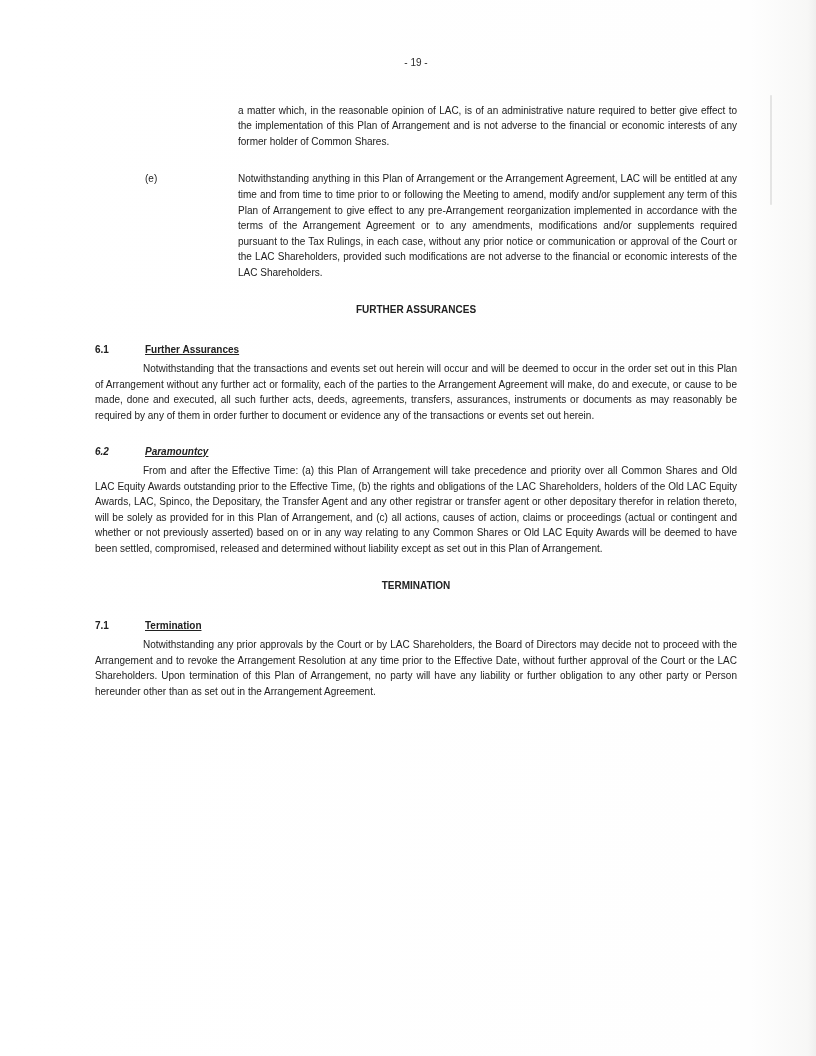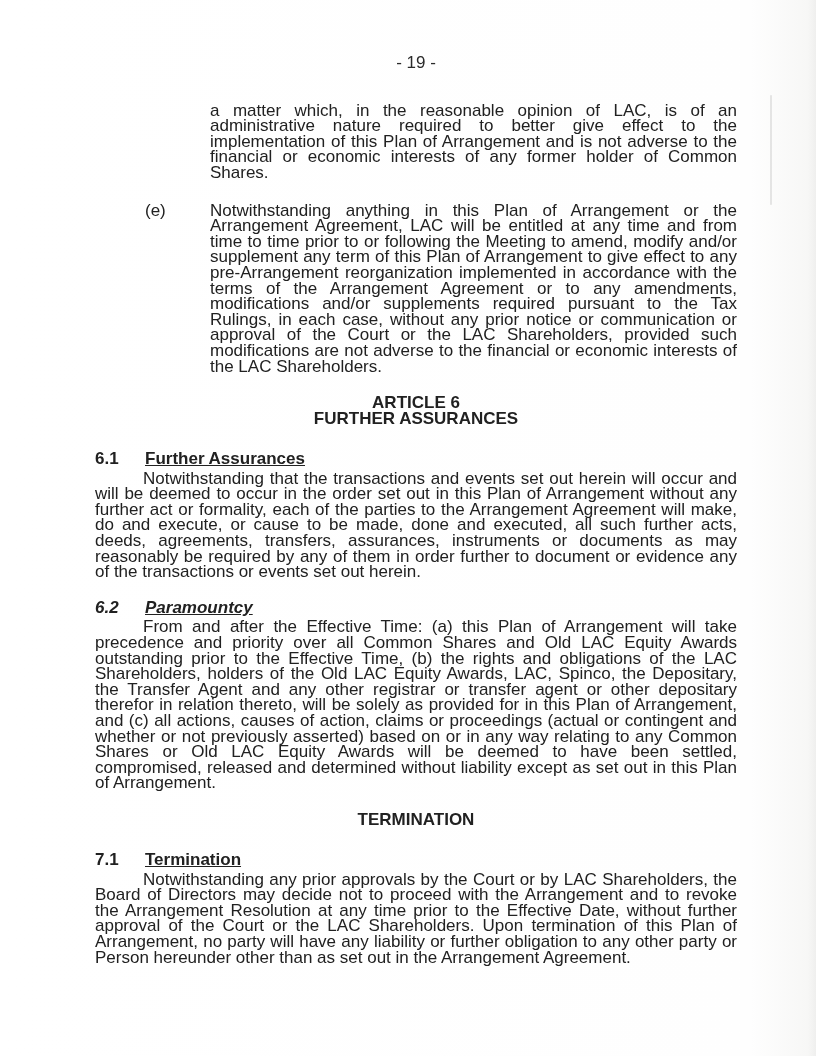--- a/index.html
+++ b/index.html
@@ -15,21 +15,21 @@
     color: #212121;
     overflow: hidden;
   }
   .sheet {
     position: relative;
     width: 816px;
     height: 1056px;
     background: linear-gradient(90deg, #ffffff 0%, #fefefe 92%, #f7f7f6 99%, #efefee 100%);
     box-sizing: border-box;
     padding: 55px 79px 40px 95px;
-    font-size: 17px;
+    font-size: 10px;
     line-height: 15.6px;
   }
   .scan-streak {
     position: absolute;
     top: 95px;
     left: 770px;
     width: 2px;
     height: 110px;
     background: rgba(160,160,160,0.25);
     border-radius: 2px;
@@ -46,20 +46,21 @@
   .clause + .clause {
     margin-top: 22px;
   }
   .clause-label {
     width: 65px;
     flex: 0 0 65px;
   }
   .clause-body {
     flex: 1 1 auto;
     text-align: justify;
+    margin-left: 28px;
   }
   .article-heading {
     text-align: center;
     font-weight: bold;
     margin-top: 21px;
   }
   .article-heading .line {
     line-height: 16px;
   }
   .section-heading {
@@ -93,21 +94,20 @@
     <div class="clause-label"></div>
     <div class="clause-body">a matter which, in the reasonable opinion of LAC, is of an administrative nature required to better give effect to the implementation of this Plan of Arrangement and is not adverse to the financial or economic interests of any former holder of Common Shares.</div>
   </div>
 
   <div class="clause">
     <div class="clause-label">(e)</div>
     <div class="clause-body">Notwithstanding anything in this Plan of Arrangement or the Arrangement Agreement, LAC will be entitled at any time and from time to time prior to or following the Meeting to amend, modify and/or supplement any term of this Plan of Arrangement to give effect to any pre-Arrangement reorganization implemented in accordance with the terms of the Arrangement Agreement or to any amendments, modifications and/or supplements required pursuant to the Tax Rulings, in each case, without any prior notice or communication or approval of the Court or the LAC Shareholders, provided such modifications are not adverse to the financial or economic interests of the LAC Shareholders.</div>
   </div>
 
   <div class="article-heading">
-    <div class="line">ARTICLE 6</div>
     <div class="line">FURTHER ASSURANCES</div>
   </div>
 
   <div class="section-heading">
     <span class="sec-num">6.1</span><span class="sec-title">Further Assurances</span>
   </div>
 
   <p class="body-para">Notwithstanding that the transactions and events set out herein will occur and will be deemed to occur in the order set out in this Plan of Arrangement without any further act or formality, each of the parties to the Arrangement Agreement will make, do and execute, or cause to be made, done and executed, all such further acts, deeds, agreements, transfers, assurances, instruments or documents as may reasonably be required by any of them in order further to document or evidence any of the transactions or events set out herein.</p>
 
   <div class="section-heading gap-lg">

